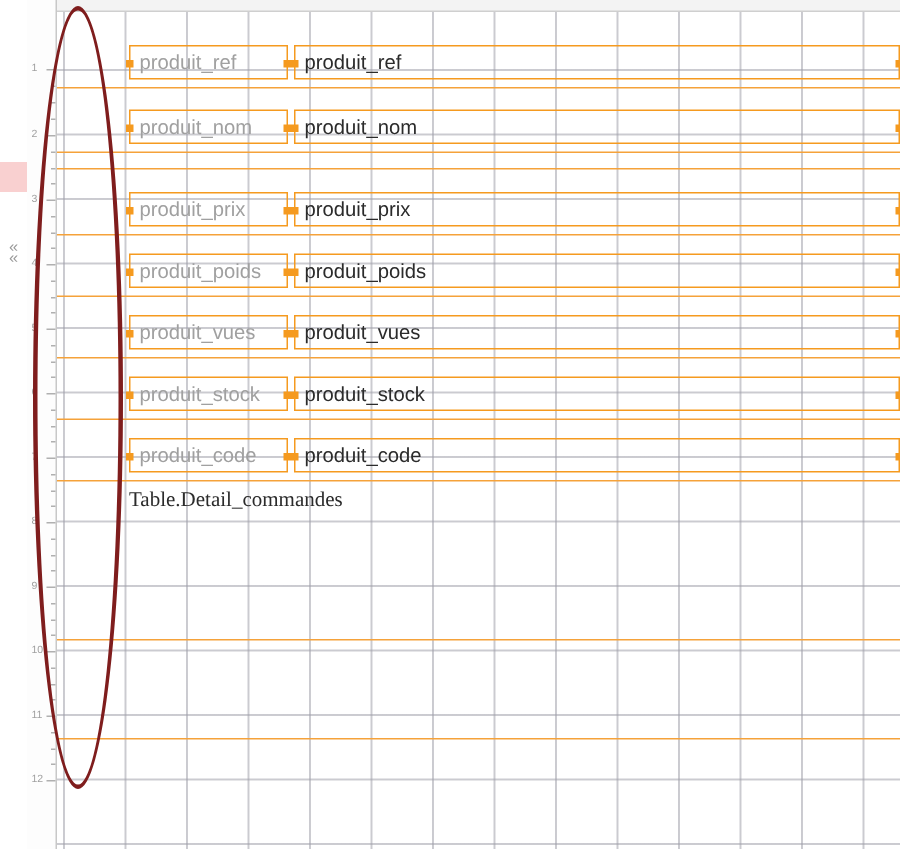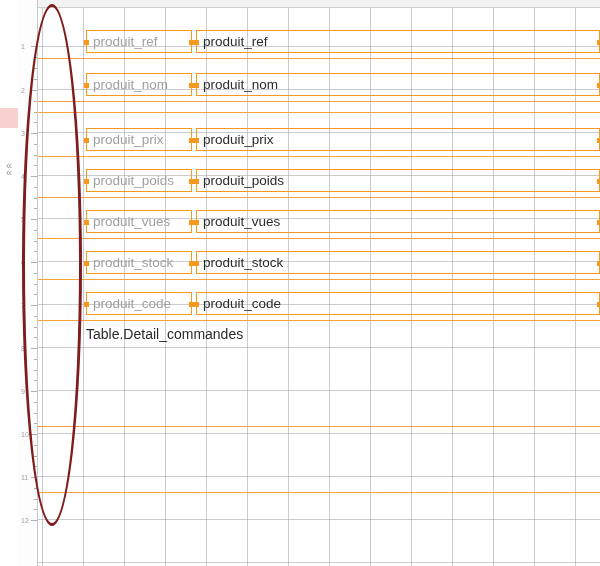--- a/index.html
+++ b/index.html
@@ -85,21 +85,21 @@
   .cell .handle.r { right:-3px; top:50%; margin-top:-2px; }
 
   
   .hrule {
     position:absolute; left:0; right:0; height:0;
     border-top:1px solid #f5a23a;
   }
 
   
   .caption {
-    position:absolute; font-size:14px; color:#2b2b2b;
+    position:absolute; font-size:14px; color:#2b2b2b;font-family:Liberation Serif, serif;
   }
 
   
   .ellipse {
     position:absolute; left:22px; top:4px; width:60px; height:522px;
     border:3px solid #7f1d1d; border-radius:50% / 50%;
     pointer-events:none;
   }
 </style>
 </head>

